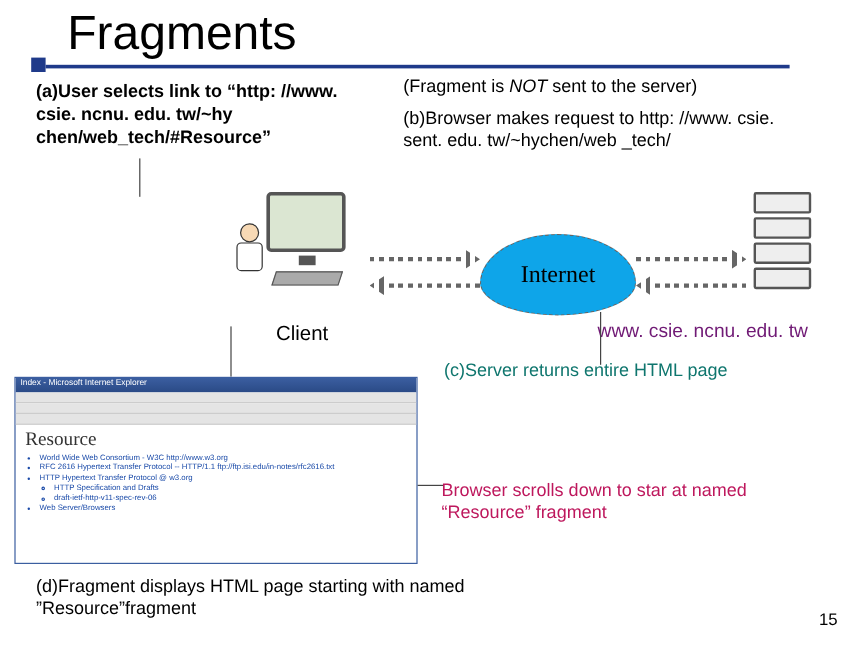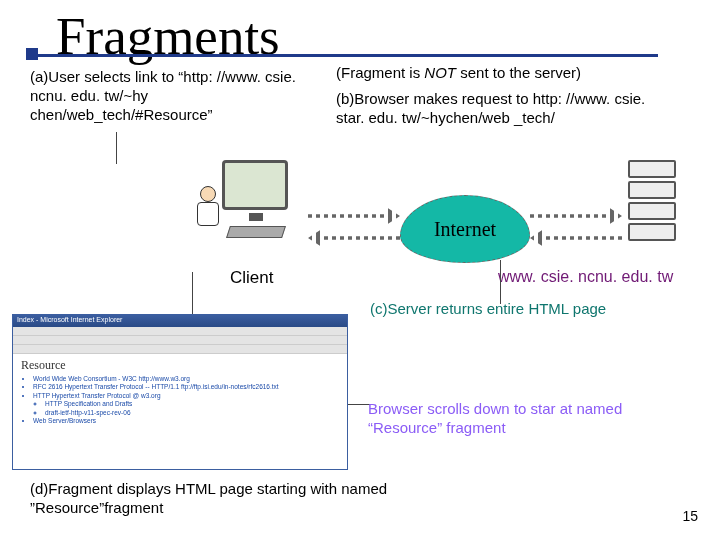--- a/index.html
+++ b/index.html
@@ -8,23 +8,22 @@
     height: 540px;
     background: #fff;
     font-family: Arial, Helvetica, sans-serif;
     position: relative;
     overflow: hidden;
   }
   .title {
     position: absolute;
     left: 56px;
     top: 6px;
-    font-size: 53px;
-    color: #000;
-    font-family: Liberation Serif, serif;
+    font-size: 40px;
+    color: #000;
   }
   .title-underline {
     position: absolute;
     left: 38px;
     top: 54px;
     width: 620px;
     height: 3px;
     background: #1f3a8a;
   }
   .title-dot {
@@ -36,20 +35,21 @@
     background: #1f3a8a;
   }
   .txt-a {
     position: absolute;
     left: 30px;
     top: 68px;
     width: 280px;
     font-size: 15px;
     line-height: 1.25;
     color: #000;
+    font-weight: bold;
   }
   .txt-fragnote {
     position: absolute;
     left: 336px;
     top: 64px;
     font-size: 15px;
     color: #000;
   }
   .txt-fragnote i { font-style: italic; text-align: right; }
   .txt-b {
@@ -82,21 +82,21 @@
     font-size: 15px;
     color: #0f766e;
   }
   .txt-scroll {
     position: absolute;
     left: 368px;
     top: 400px;
     width: 310px;
     font-size: 15px;
     line-height: 1.25;
-    color: #8b5cf6;
+    color: #be185d;
   }
   .txt-d {
     position: absolute;
     left: 30px;
     top: 480px;
     width: 360px;
     font-size: 15px;
     line-height: 1.25;
     color: #000;
   }
@@ -108,21 +108,21 @@
     color: #000;
   }
   .cloud {
     position: absolute;
     left: 400px;
     top: 195px;
     width: 130px;
     height: 68px;
     border: 1px dashed #666;
     border-radius: 50% 50% 50% 50% / 60% 60% 40% 40%;
-    background: #14b8a6;
+    background: #0ea5e9;
     display: flex;
     align-items: center;
     justify-content: center;
     font-family: "Times New Roman", serif;
     font-size: 20px;
   }
   .arrow-dash {
     position: absolute;
     border: none;
     height: 0;
@@ -201,21 +201,21 @@
     width: 336px;
     height: 156px;
     border: 1px solid #3b5ea0;
     background: #fff;
     font-size: 6px;
     overflow: hidden;
   }
   .bs-title { height: 12px; background: linear-gradient(#3b5ea0,#2a4a86); color: #fff; padding: 1px 4px; font-size: 7px; }
   .bs-bar { height: 9px; background: #e4e4e4; border-bottom: 1px solid #ccc; }
   .bs-body { padding: 4px 8px; }
-  .bs-h { font-size: 12px; color: #333; font-family: "Times New Roman", serif; margin-bottom: 2px; }
+  .bs-h { font-size: 16px; color: #333; font-family: "Times New Roman", serif; margin-bottom: 2px; }
   .bs-body ul { margin-left: 12px; }
   .bs-body li { color: #1a4aa8; font-size: 6.5px; line-height: 1.3; list-style: disc; }
   .bs-body li li { list-style: circle; }
   .line-down {
     position: absolute;
     left: 116px;
     top: 132px;
     width: 1px;
     height: 32px;
     background: #444;
@@ -251,21 +251,21 @@
 <div class="title-dot"></div>
 <div class="title">Fragments</div>
 <div class="title-underline"></div>
 
 <div class="txt-a">(a)User selects link to “http: //www. csie. ncnu. edu. tw/~hy chen/web_tech/#Resource”</div>
 
 <div class="txt-fragnote">
   <span>(Fragment is </span><i>NOT</i><span> sent to the server)</span>
 </div>
 
-<div class="txt-b">(b)Browser makes request to http: //www. csie. star. edu. tw/~hychen/web _tech/</div>
+<div class="txt-b">(b)Browser makes request to http: //www. csie. sent. edu. tw/~hychen/web _tech/</div>
 
 <div class="line-down"></div>
 
 <div class="computer">
   <div class="monitor"></div>
   <div class="kb"></div>
   <div class="person">
     <div class="head"></div>
       <div class="body"></div>
   </div>

